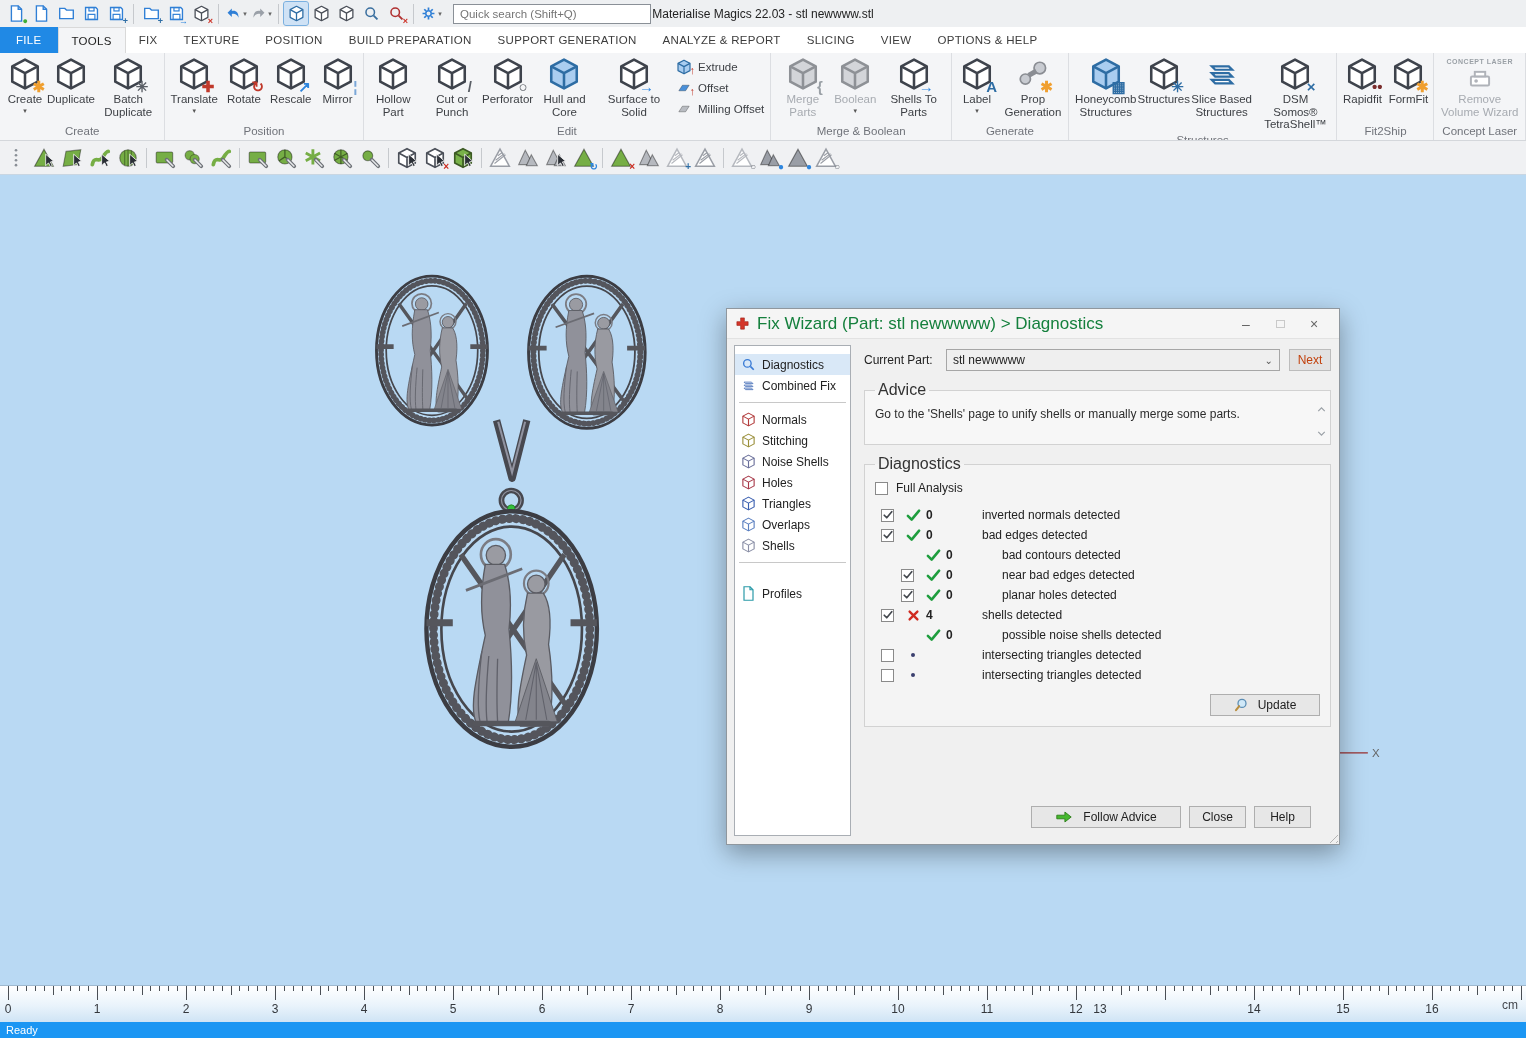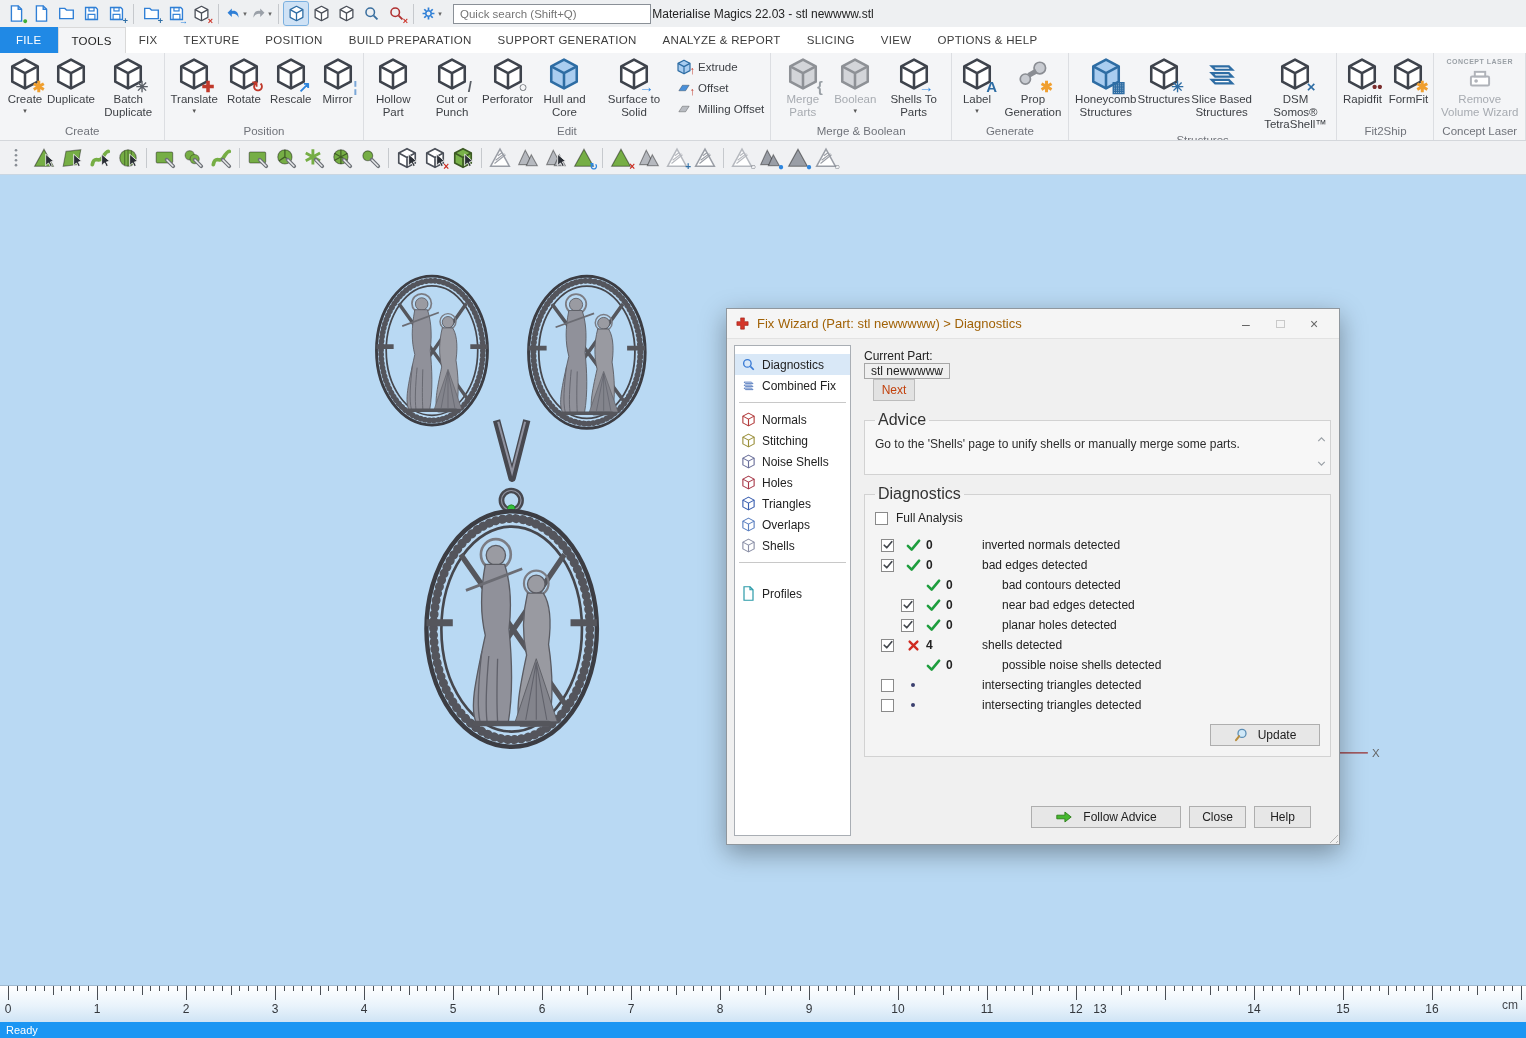--- a/index.html
+++ b/index.html
@@ -58,31 +58,31 @@
   .tick { position:absolute; top:0; width:1px; background:#4a4f55; }
   .ticknum { position:absolute; top:16px; transform:translateX(-50%); font-size:12px; color:#33373c; }
   .rulerunit { position:absolute; right:8px; top:12px; font-size:12px; color:#44484e; }
 
   
   .statusbar { height:16px; background:#1b96f3; color:#fff; font-size:11px; display:flex; align-items:center; padding-left:6px; }
 
   
   .dialog { position:absolute; left:726px; top:308px; width:614px; height:537px; background:#f0f0f0; border:1px solid #8f979e; box-shadow:0 8px 24px rgba(0,0,0,.35); z-index:10; }
   .dtitle { height:30px; background:#f5f5f5; display:flex; align-items:center; padding:0 8px; border-bottom:1px solid #e2e2e2; }
-  .dtitle .ttext { font-size:13px; color:#a16207; margin-left:7px; flex:1; }
+  .dtitle .ttext { font-size:17px; color:#15803d; margin-left:7px; flex:1; }
   .winbtn { width:34px; height:24px; display:flex; align-items:center; justify-content:center; color:#666; font-size:14px; }
   .winbtn.dis { color:#c9c9c9; }
   .dbody { position:absolute; left:0; right:0; top:30px; bottom:0; display:flex; padding:6px 8px 8px 7px; }
   .dside { width:117px; background:#fff; border:1px solid #a9aeb4; padding-top:8px; display:flex; flex-direction:column; }
   .sitem { height:21px; display:flex; align-items:center; padding-left:6px; gap:6px; font-size:12px; color:#222; }
   .sitem.sel { background:#d9e8f7; }
   .ssep { height:1px; background:#c8c8c8; margin:6px 4px; }
   .sgap { height:14px; }
   .dmain { flex:1; position:relative; padding-left:13px; padding-top:4px; }
-  .cprow { display:flex; align-items:flex-start;flex-direction:column; }
+  .cprow { display:flex; align-items:center; }
   .cprow .cplabel { font-size:12px; color:#222; width:82px; }
   .dropdown { flex:1; height:22px; background:#efefef; border:1px solid #a6a6a6; display:flex; align-items:center; padding:0 6px; font-size:12px; color:#222; position:relative; }
   .dropdown .chev { position:absolute; right:6px; color:#555; font-size:10px; }
   .btn { height:22px; background:#e7e7e7; border:1px solid #aeaeae; font-size:12px; color:#222; display:flex; align-items:center; justify-content:center; font-family:"Liberation Sans",sans-serif; }
   .btn.dis { color:#c2410c; background:#e2e2e2; border-color:#bcbcbc; }
   .nextbtn { width:42px; margin-left:9px; }
   fieldset { border:1px solid #d2d2d2; margin-top:10px; padding:4px 8px 6px 8px; background:#f4f4f4; }
   fieldset legend { font-size:16px; color:#333; padding:0 3px; margin-left:2px; }
   .advbox { height:64px; position:relative; background:#f7f7f7; }
   .advtext { font-size:12px; color:#2c2c2c; padding:4px 22px 0 2px; }

